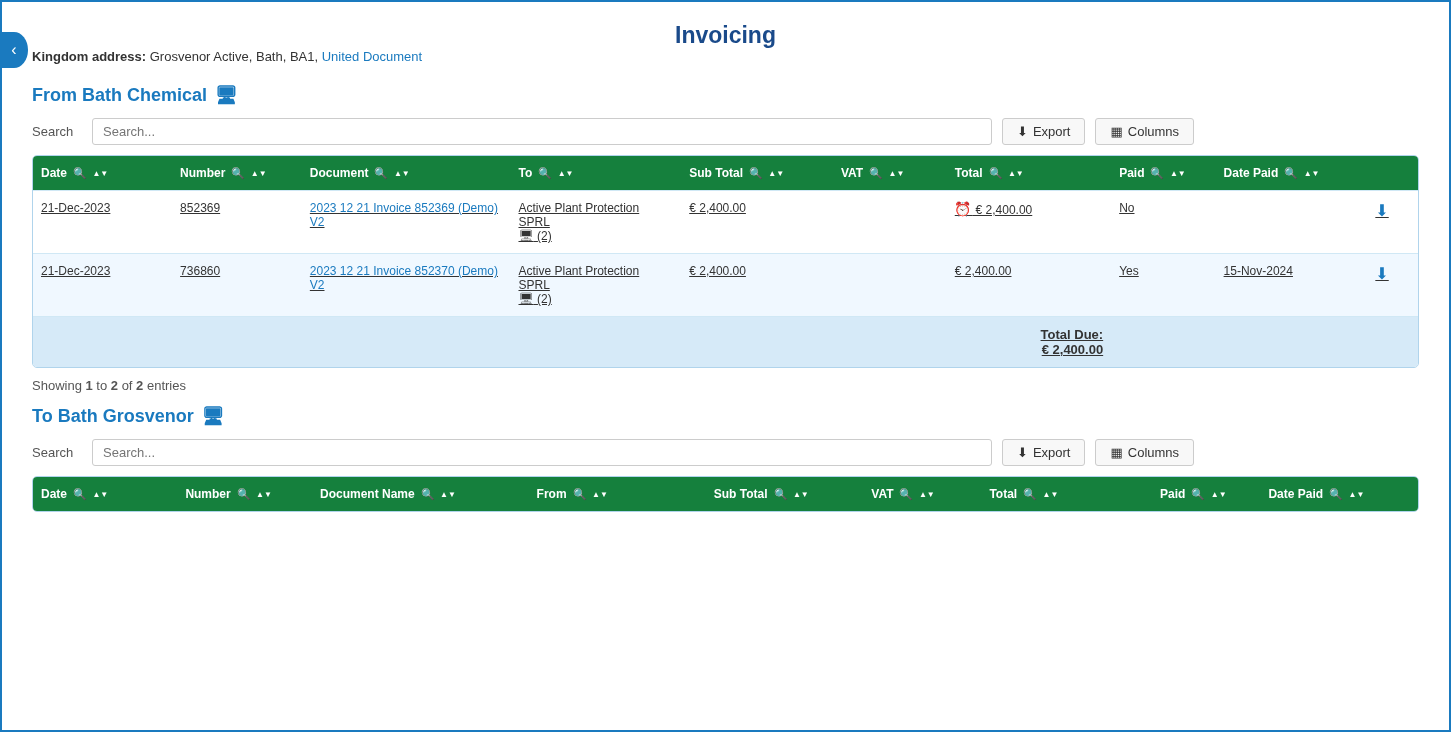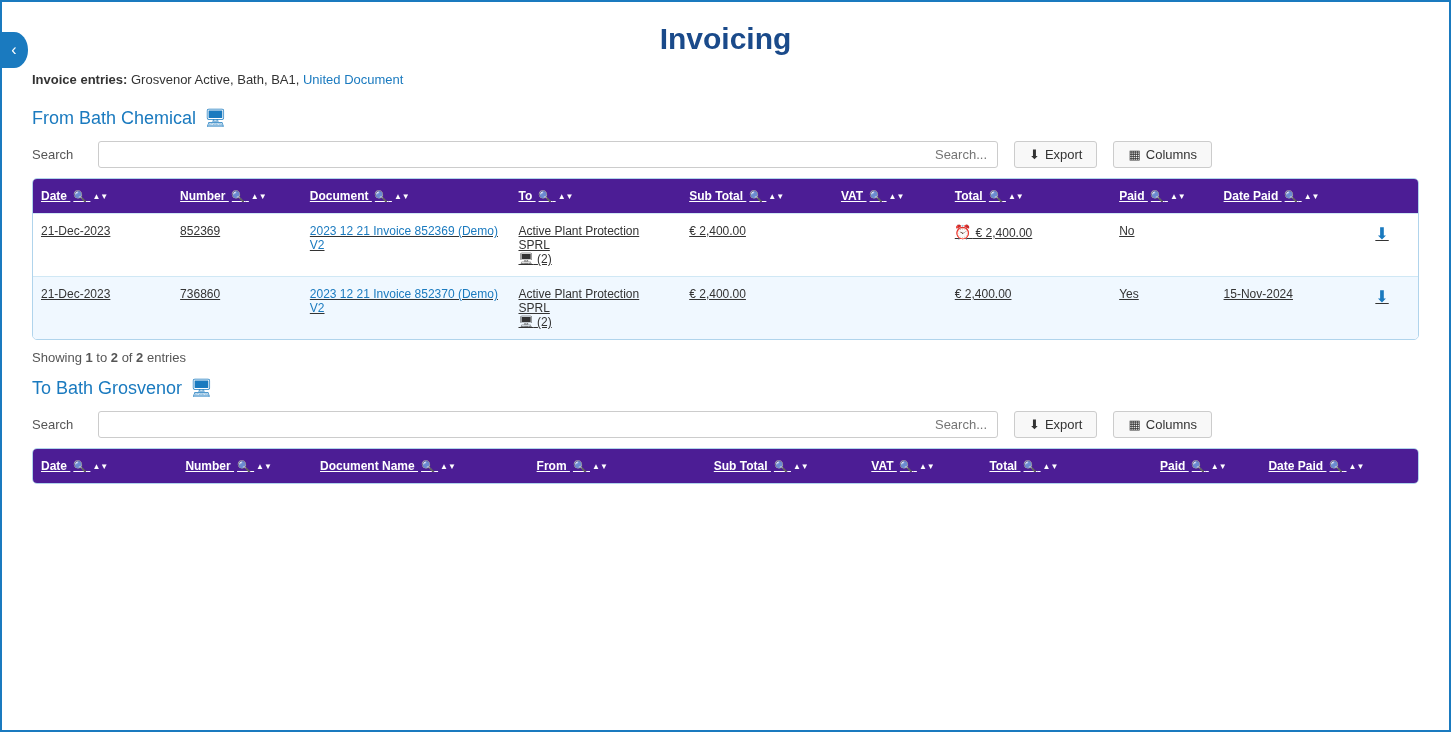--- a/index.html
+++ b/index.html
@@ -27,64 +27,62 @@
       height: 36px;
       cursor: pointer;
       font-size: 16px;
       display: flex;
       align-items: center;
       justify-content: center;
     }
     .page-title {
       text-align: center;
       color: #1a4a8a;
-      font-size: 30px;
+      font-size: 23px;
       font-weight: bold;
-      margin-bottom: 16px;
     }
     .invoice-address {
       font-size: 13px;
       margin-bottom: 20px;
     }
     .invoice-address a {
       color: #1a7abf;
       text-decoration: none;
     }
     .section-title {
       color: #1a7abf;
       font-size: 18px;
-      font-weight: normal;
+      font-weight: bold;
       margin-bottom: 12px;
       display: flex;
       align-items: center;
       gap: 8px;
     }
     .monitor-icon {
       font-size: 18px;
     }
     .search-row {
       display: flex;
       align-items: center;
-      gap: 16px;
+      gap: 10px;
       margin-bottom: 10px;
     }
     .search-label {
       color: #555;
       font-size: 13px;
       min-width: 50px;
     }
     .search-input {
       flex: 1;
       max-width: 900px;
       padding: 5px 10px;
       border: 1px solid #ccc;
       border-radius: 3px;
       font-size: 13px;
       color: #404040;
-      text-align: right;
     }
     .btn-export, .btn-columns {
       padding: 5px 14px;
       border: 1px solid #ccc;
       border-radius: 3px;
       background: #f8f8f8;
       cursor: pointer;
       font-size: 13px;
       display: flex;
       align-items: center;
@@ -95,23 +93,22 @@
       border: 1px solid #b0d4ec;
       border-radius: 5px;
       overflow: hidden;
       margin-bottom: 10px;
     }
     table {
       width: 100%;
       border-collapse: collapse;
     }
     thead tr {
-      background: #4c1d95;
+      background: #15803d;
       color: white;
-      text-decoration: underline;
     }
     thead th {
       padding: 10px 8px;
       text-align: left;
       font-size: 12px;
       font-weight: bold;
       white-space: nowrap;
     }
     thead th .sort-icons {
       display: inline-flex;
@@ -186,21 +183,21 @@
 </head>
 <body>
 
 <div class="page-wrapper">
 
   <button class="back-btn">‹</button>
 
   <h1 class="page-title">Invoicing</h1>
 
   <div class="invoice-address">
-    <strong>Invoice entries:</strong>
+    <strong>Kingdom address:</strong>
     <span>Grosvenor Active, Bath, BA1,</span>
     <a href="#">United Document</a>
   </div>
 
   <div class="section-gap">
     <div class="section-title">
       <span>From Bath Chemical</span>
       <span class="monitor-icon">🖥</span>
     </div>
 
@@ -300,20 +297,35 @@
             <td>€ 2,400.00</td>
             <td></td>
             <td>€ 2,400.00</td>
             <td>Yes</td>
             <td>15-Nov-2024</td>
             <td>
               <span class="download-icon">⬇</span>
             </td>
           </tr>
 
+          <tr class="total-row">
+            <td></td>
+            <td></td>
+            <td></td>
+            <td></td>
+            <td></td>
+            <td></td>
+            <td class="total-due-cell">
+              <div>Total Due:</div>
+              <div>€ 2,400.00</div>
+            </td>
+            <td></td>
+            <td></td>
+            <td></td>
+          </tr>
         </tbody>
       </table>
     </div>
 
     <div class="showing-text">
       Showing <span>1</span> to
       <span>2</span> of
       <span>2</span> entries
     </div>
   </div>

